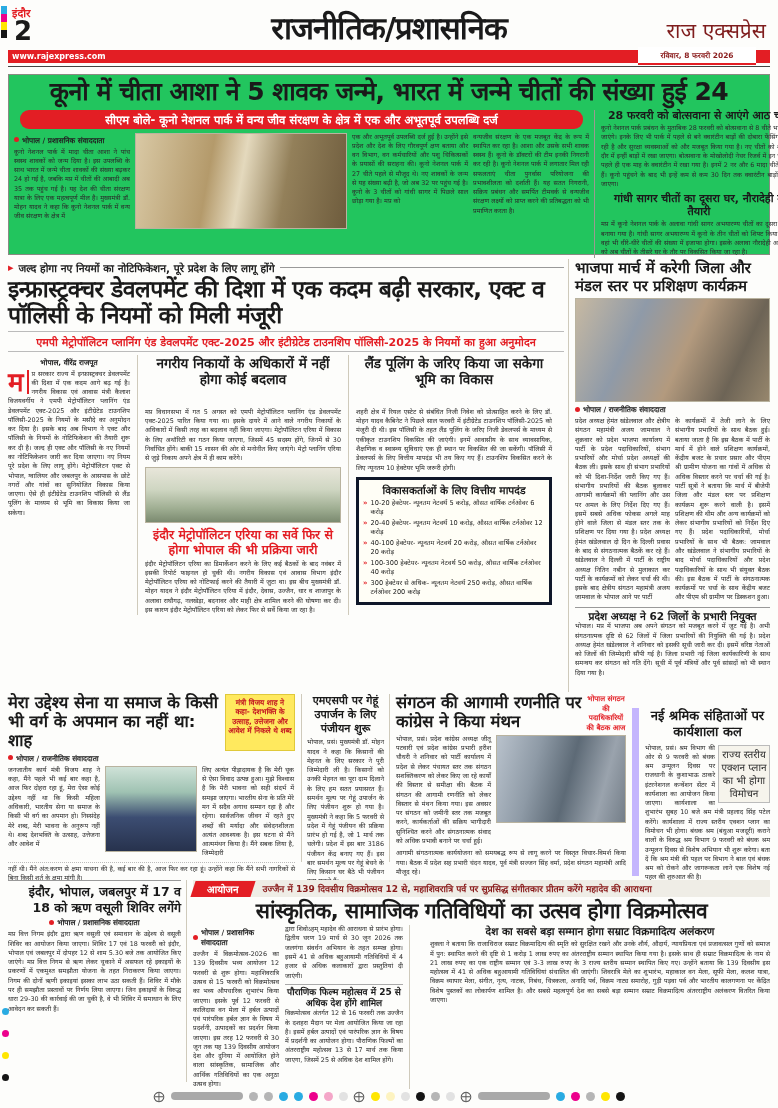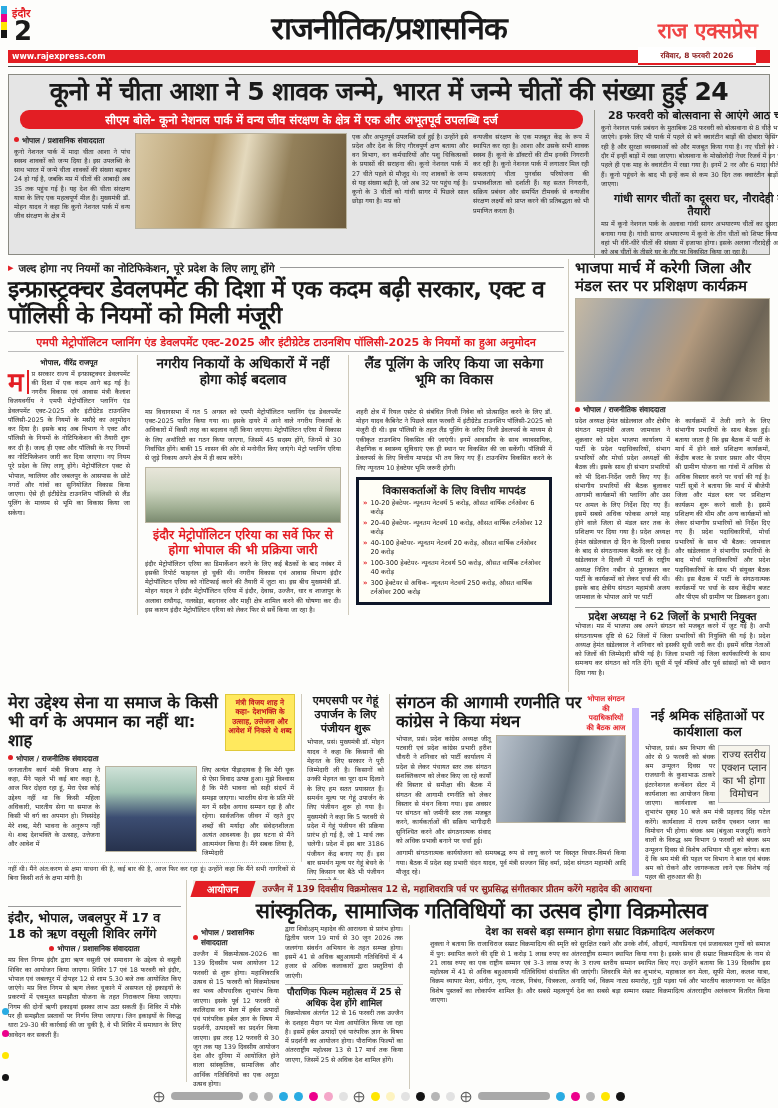--- a/index.html
+++ b/index.html
@@ -4,37 +4,37 @@
 <style>
   * { margin:0; padding:0; box-sizing:border-box; }
   html,body { width:778px; height:1108px; background:#fdfdfb; }
   body { font-family:"DejaVu Sans", sans-serif; color:#1a1a1a; position:relative; overflow:hidden; }
   .abs { position:absolute; }
 
   
   .mast-city { left:12px; top:5px; color:#e31e24; font-weight:bold; font-size:11px; }
   .mast-page { left:14px; top:16px; font-weight:bold; font-size:26px; }
   .mast-title { left:0; right:0; top:6px; text-align:center; font-weight:bold; font-size:31px; letter-spacing:-1px; }
-  .mast-brand { right:20px; top:16px; color:#ef4444; font-weight:bold; font-size:21px; }
+  .mast-brand { right:12px; top:16px; color:#7f1d1d; font-weight:normal; font-size:21px; }
   .mast-bar { left:8px; right:8px; top:50px; height:13px; background:#e31e24; display:flex; align-items:center; }
   .mast-web { color:#fff; font-weight:bold; font-size:8px; padding-left:4px; }
   .mast-datebox { position:absolute; right:14px; top:-3px; width:118px; height:18px; background:#fff; display:flex; align-items:center; justify-content:center; border-bottom:2px solid #e31e24;}
   .mast-date { color:#8a1c1c; font-weight:bold; font-size:7.5px; }
   .mast-rule { left:8px; right:8px; top:66px; height:0; border-top:1px solid #444; }
 
   
   .bodytext { font-size:6.4px; line-height:1.45; text-align:justify; color:#2b2b2b; }
   .byline { display:flex; align-items:center; gap:3px; font-size:7.3px; font-weight:bold; color:#222; margin:2px 0 3px 0; }
   .byline .dot { width:5px; height:5px; border-radius:50%; background:#e31e24; flex:0 0 auto; }
   .photo { border:1px solid #b9b39f; }
   .colrule { border-left:1px solid #cfcabb; }
   .subhead { font-weight:bold; text-align:center; line-height:1.2; }
 
   
-  .st1 { left:8px; top:74px; width:762px; height:181px; border:1.5px solid #8a8a82; padding:3px 5px; background:#e5e5e5; }
+  .st1 { left:8px; top:74px; width:762px; height:181px; border:1.5px solid #8a8a82; padding:3px 5px; background:#22c55e; }
   .st1-head { font-size:25px; font-weight:bold; text-align:center; line-height:1.1; letter-spacing:-0.5px; }
   .st1-row { display:flex; margin-top:4px; }
   .st1-main { flex:1 1 auto; padding-right:5px; }
   .st1-deck { background:#e31e24; color:#fff; font-weight:bold; font-size:11.5px; text-align:center; border-radius:9px; padding:2px 8px; margin:0 6px 4px 6px; }
   .st1-cols { display:flex; gap:5px; }
   .st1-col { width:116px; }
   .st1-photo { width:212px; height:96px; flex:0 0 auto;
       background:linear-gradient(100deg,#d9c9a5 0%,#b49a6b 35%,#e4d9bd 50%,#93805a 70%,#6e5c3d 100%); }
   .st1-side { flex:0 0 203px; border-left:1px solid #9a9a90; padding-left:6px; }
   .st1-sidehead { font-weight:bold; font-size:11px; text-align:center; line-height:1.15; margin-bottom:2px; }
@@ -94,21 +94,21 @@
   .cong-photo { flex:1; height:88px;
       background:linear-gradient(105deg,#b9c2cc 0%,#8e9aa6 30%,#5d6a76 55%,#9aa3ad 80%,#747e88 100%); }
   .cong-c2 { margin-top:3px; }
 
   .labour { left:632px; top:708px; width:138px; height:168px; border-left:7px solid #c4b5fd; padding-left:6px; }
   .labour-head { font-weight:bold; font-size:13px; text-align:center; line-height:1.25; margin-bottom:3px; }
   .labour-inset { float:right; width:52px; font-weight:normal; font-size:10px; line-height:1.3; text-align:center; border:1px solid #bbb; background:#f6f4ec; padding:2px 1px; margin:1px 0 2px 3px; }
 
   
   .loan { left:8px; top:880px; width:173px; height:200px; }
-  .loan-head { font-weight:bold; font-size:12.5px; text-align:left; line-height:1.25; border-top:1px solid #999; padding-top:3px;margin-top:26px; }
+  .loan-head { font-weight:bold; font-size:12.5px; text-align:right; line-height:1.25; border-top:1px solid #999; padding-top:3px; }
   .loan .byline { justify-content:center; }
 
   
   .vik { left:186px; top:880px; width:584px; height:202px; border-left:1px solid #cfcabb; padding-left:6px; }
   .vik-kickrow { display:flex; align-items:center; height:17px; background:#efede6; }
   .vik-label { background:#e31e24; color:#fff; font-weight:bold; font-size:10px; padding:1px 14px; transform:skewX(-18deg); margin-right:10px; }
   .vik-label span { display:inline-block; transform:skewX(18deg); }
   .vik-kick { color:#8a1c1c; font-weight:bold; font-size:9px; }
   .vik-head { font-weight:bold; font-size:21px; text-align:center; line-height:1.1; letter-spacing:-0.5px; margin:3px 0 2px 0; }
   .vik-cols { display:flex; gap:6px; }

